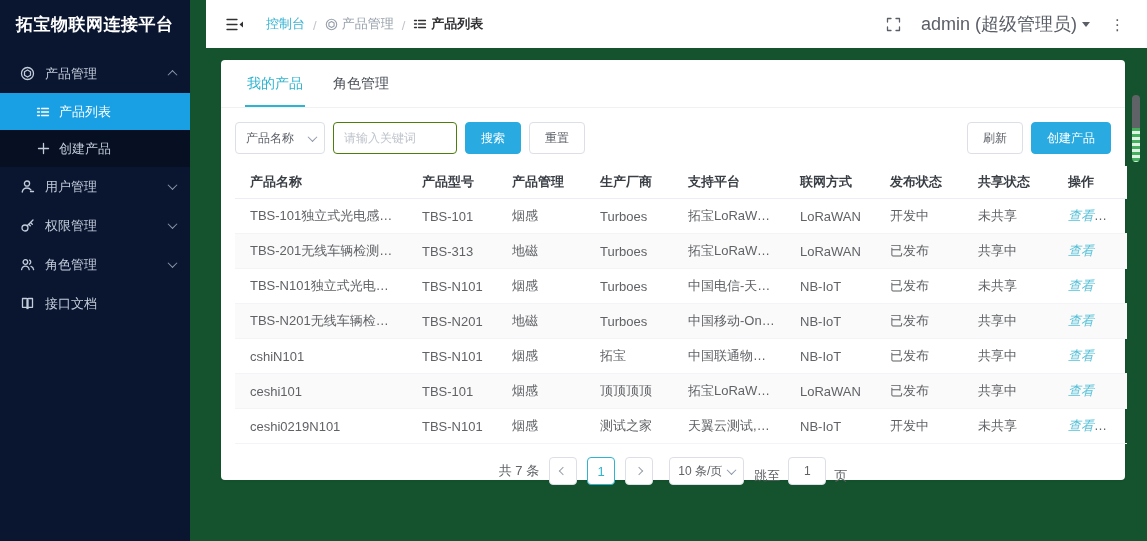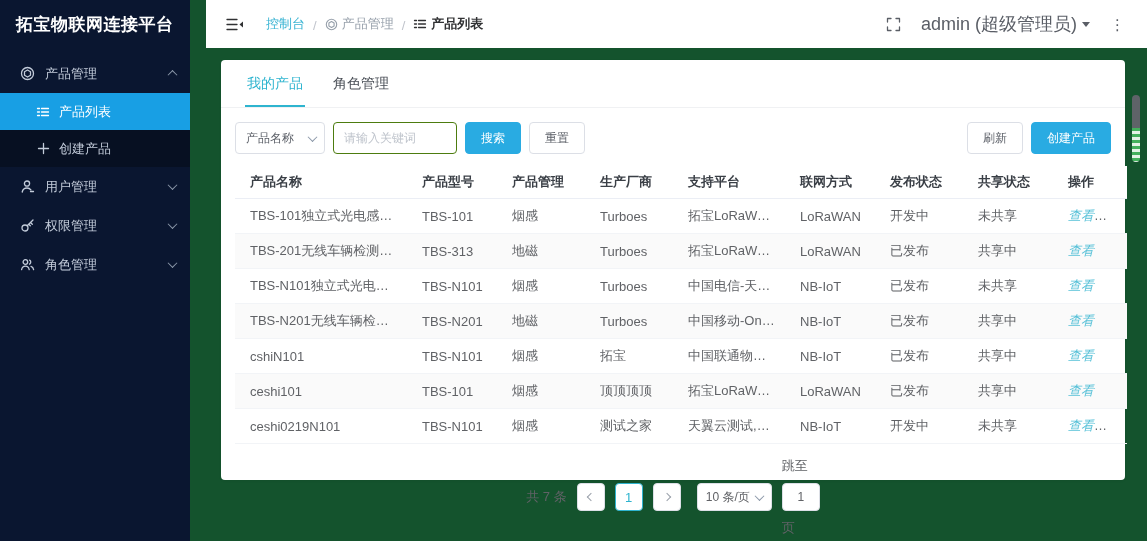--- a/index.html
+++ b/index.html
@@ -63,21 +63,21 @@
   .lnk { color:var(--link,#58c1d8); cursor:pointer; margin-right:8px; text-decoration:none;font-style:italic; }
 
   
   .pagination { display:flex; align-items:center; justify-content:center; gap:10px; padding:13px 0; font-size:13px; color:#606266; }
   .pg-btn { width:28px; height:28px; border:1px solid #dcdfe6; border-radius:4px; background:#fff; display:flex; align-items:center; justify-content:center; cursor:pointer; color:#808691; }
   .pg-btn .chev { border-color:#9aa0aa; width:6px; height:6px; }
   .chev.left { transform:rotate(135deg); }
   .chev.right { transform:rotate(-45deg); }
   .pg-page { width:28px; height:28px; border:1px solid var(--tab-active,#2eb4cf); color:var(--tab-active,#2eb4cf); border-radius:4px; background:#fff; display:flex; align-items:center; justify-content:center; cursor:pointer; }
   .pg-size { height:28px; border:1px solid #dcdfe6; border-radius:4px; display:flex; align-items:center; gap:6px; padding:0 8px; font-size:12px; cursor:pointer; background:#fff; margin-left:6px; }
-  .pg-jump { display:flex; align-items:flex-start; gap:8px; margin-left:0;flex-direction:column; }
+  .pg-jump { display:flex; align-items:flex-end; gap:8px; margin-left:0; }
   .jump-input { width:38px; height:28px; border:1px solid #dcdfe6; border-radius:4px; text-align:center; font-size:12px; color:#606266; font-family:inherit; }
 
   
   .page-scrollbar { position:absolute; left:1131px; top:0; width:10px; height:541px; }
   .sb-thumb { position:absolute; left:1px; top:95px; width:8px; height:67px; border-radius:4px; overflow:hidden; }
   .sb-dark { height:33px; background:#5f6368; }
   .sb-green { height:34px; background:repeating-linear-gradient(180deg,#43b05c 0 3px,#e3f2e6 3px 6px); }
 
   svg { display:block; }
 </style>
@@ -139,20 +139,28 @@
         </div>
         <div class="nav-item">
           <span class="icon">
             <svg width="15" height="15" viewBox="0 0 15 15" fill="none" stroke="currentColor" stroke-width="1.3" stroke-linecap="round" stroke-linejoin="round">
               <circle cx="5.4" cy="5" r="2.3"></circle>
               <path d="M1.6 12.6c.5-2.3 2-3.4 3.8-3.4s3.3 1.1 3.8 3.4M9.6 3.1a2.3 2.3 0 010 4M11 9.4c1.4.4 2.3 1.4 2.6 3.2"></path>
             </svg>
           </span>
           <span class="lbl">角色管理</span>
           <span class="chev down"></span>
+        </div>
+        <div class="nav-item">
+          <span class="icon">
+            <svg width="15" height="15" viewBox="0 0 15 15" fill="none" stroke="currentColor" stroke-width="1.3" stroke-linecap="round" stroke-linejoin="round">
+              <path d="M2.5 2.5h4a1.5 1.5 0 011.5 1.5v8.5a1.2 1.2 0 00-1.2-1.2H2.5zM12.5 2.5h-4A1.5 1.5 0 007 4v8.5a1.2 1.2 0 011.2-1.2h4.3z"></path>
+            </svg>
+          </span>
+          <span class="lbl">接口文档</span>
         </div>
       </nav>
   </aside>
 
   <div class="main">
 
     <header class="topbar">
       <span class="collapse-btn">
           <svg width="18" height="15" viewBox="0 0 18 15" fill="none" stroke="currentColor" stroke-width="1.3" stroke-linecap="round" stroke-linejoin="round">
             <path d="M1 2.5h10M1 7.5h10M1 12.5h10"></path>

